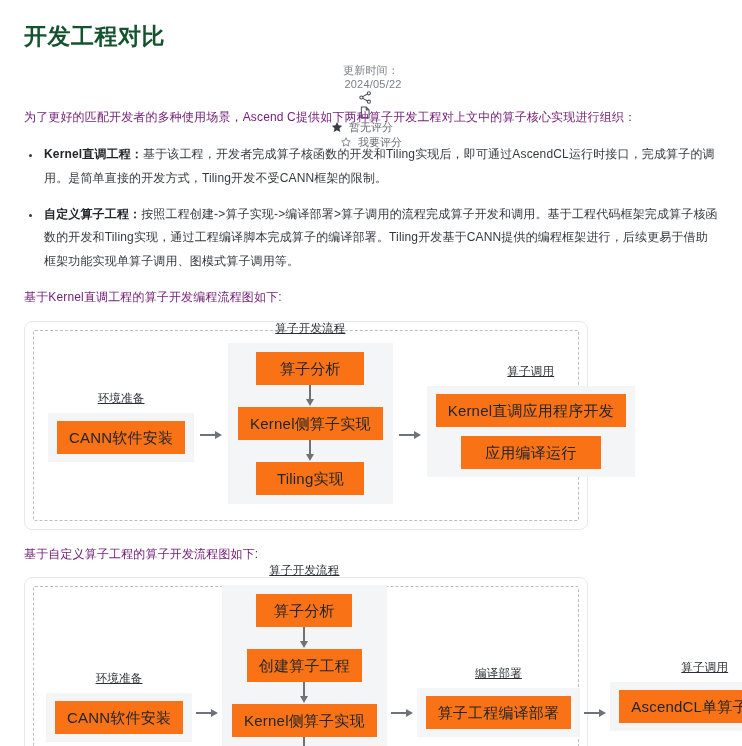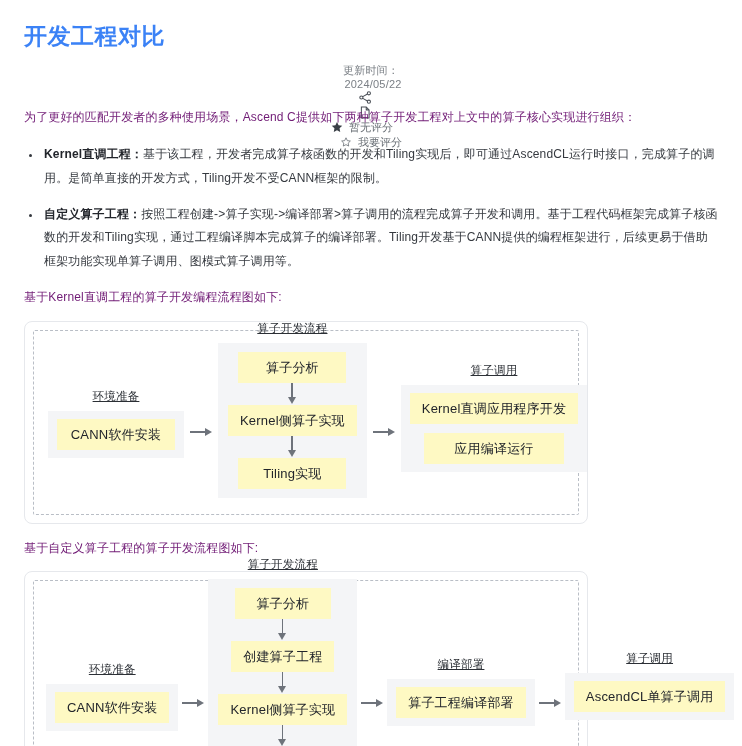--- a/index.html
+++ b/index.html
@@ -12,21 +12,21 @@
     overflow: hidden;
   }
   .page { padding: 16px 24px 0 24px; width: 742px; }
 
   
   .doc-title {
     font-size: 23px;
     font-weight: bold;
     letter-spacing: .5px;
     margin: 6px 0 0 0;
-    color: #3b82f6;
+    color: #14532d;
     line-height: 1.3;
   }
   .meta-row {
     display: flex;
     align-items: center;
     margin-top: 11px;
     font-size: 11px;
     color: #6b7177;
     height: 16px;
     flex-direction: column;
@@ -102,23 +102,23 @@
     text-decoration: underline;
   }
   .group {
     background: #f4f5f7;
     padding: 8px 9px;
     display: flex;
     flex-direction: column;
     align-items: center;
   }
   .node {
-    background: #fef9c3;
+    background: #f97316;
     color: #22252b;
-    font-size: 13px;
+    font-size: 15px;
     line-height: 1;
     padding: 9px 12px;
     text-align: center;
     white-space: nowrap;
     letter-spacing: .2px;
   }
   .node + .node { margin-top: 9px; }
 
   
   .arrow-down {

